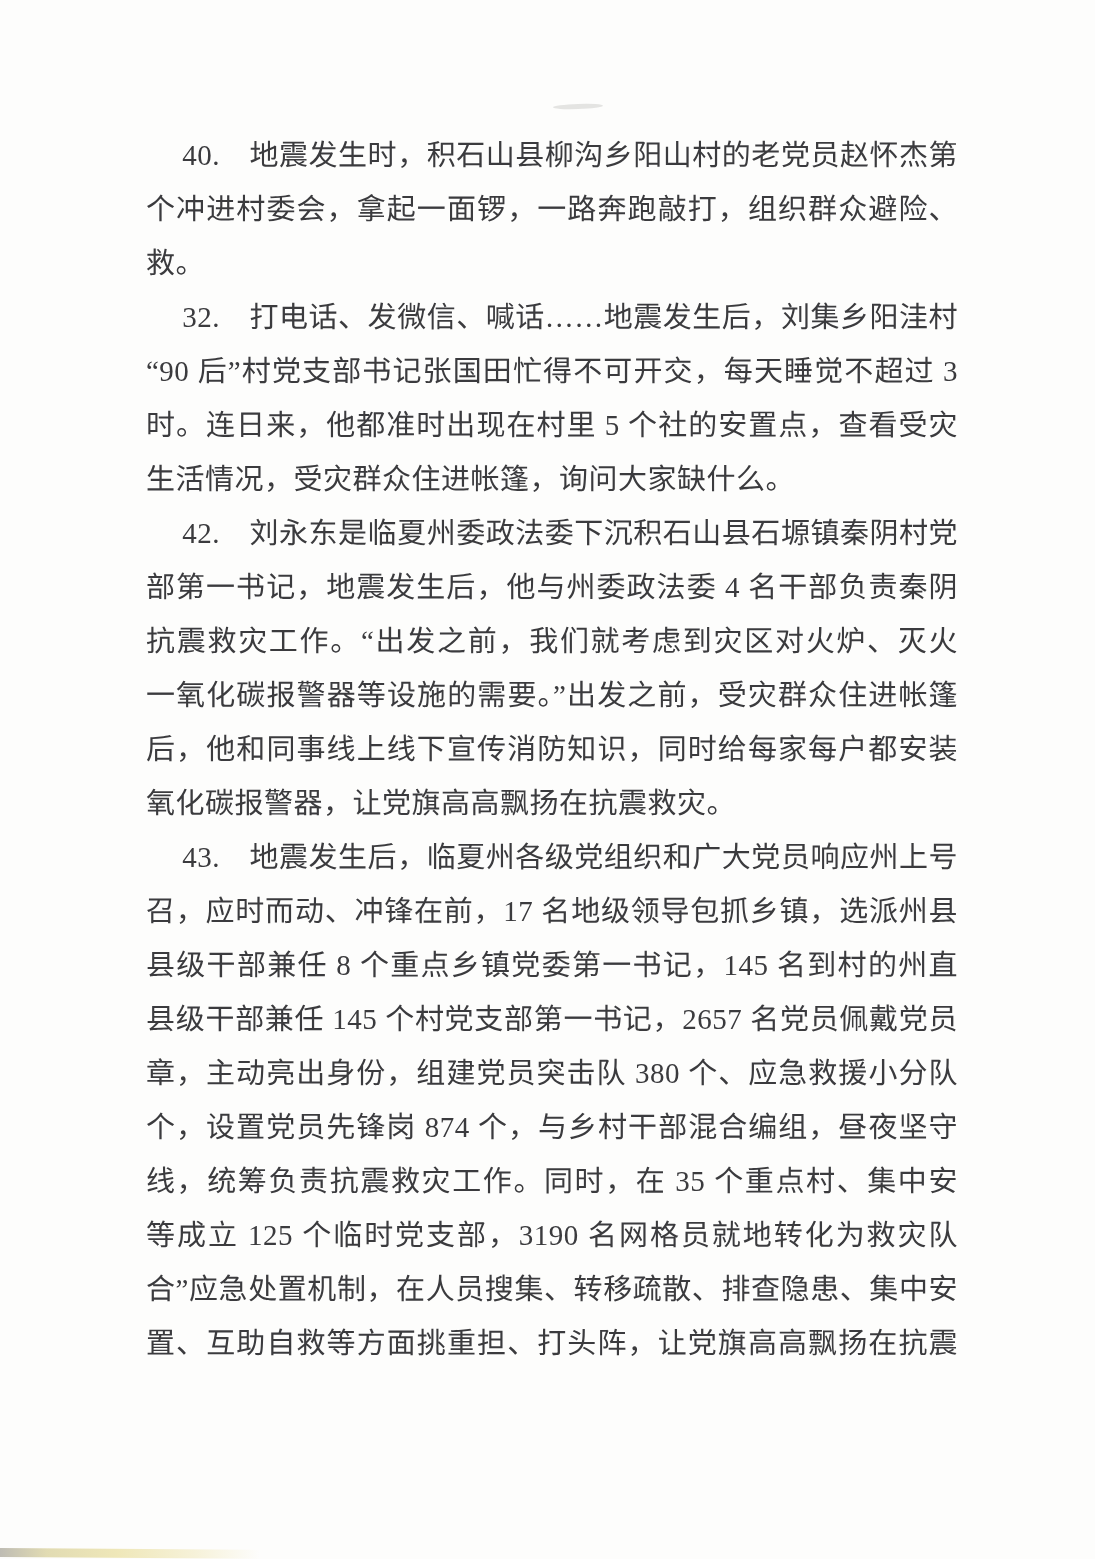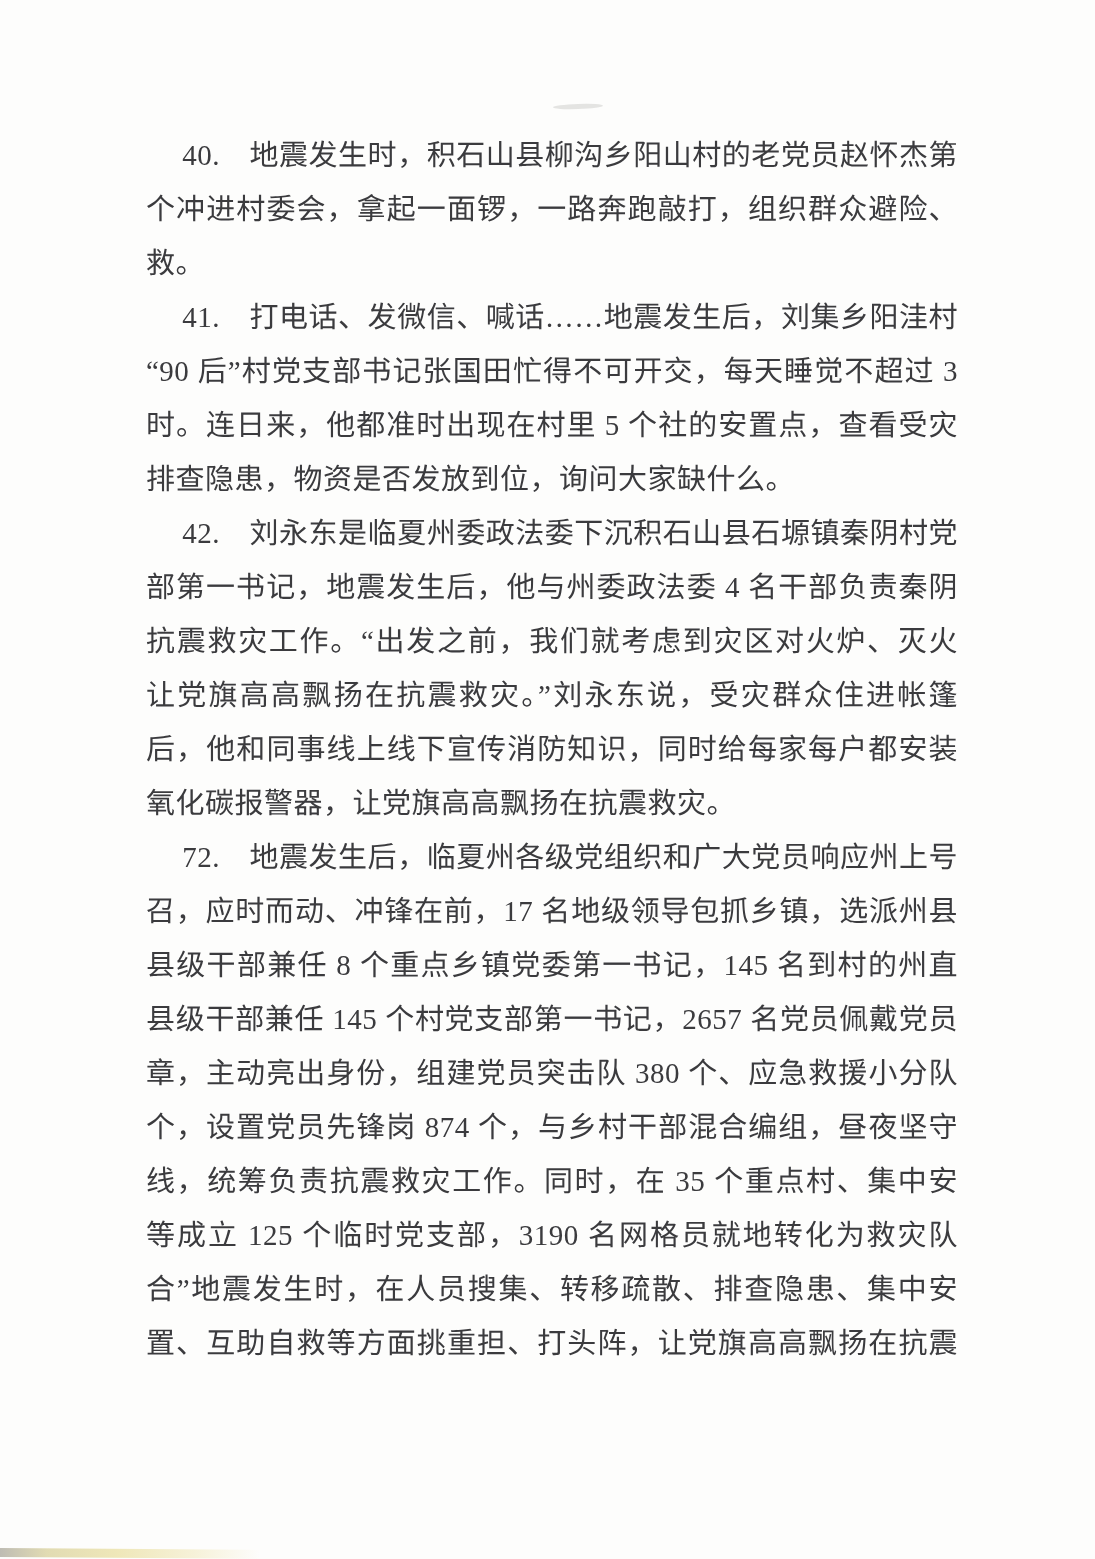--- a/index.html
+++ b/index.html
@@ -82,40 +82,40 @@
 
 <div class="page">
   <div class="artifact-top"></div>
   <div class="doc-body">
       <div class="para">
         <div class="line first">40.　地震发生时，积石山县柳沟乡阳山村的老党员赵怀杰第一</div>
         <div class="line">个冲进村委会，拿起一面锣，一路奔跑敲打，组织群众避险、自</div>
         <div class="line short">救。</div>
       </div>
       <div class="para">
-        <div class="line first">41.　打电话、发微信、喊话……地震发生后，刘集乡阳洼村</div>
+        <div class="line first">32.　打电话、发微信、喊话……地震发生后，刘集乡阳洼村</div>
         <div class="line">“90 后”村党支部书记张国田忙得不可开交，每天睡觉不超过 3 小</div>
         <div class="line">时。连日来，他都准时出现在村里 5 个社的安置点，查看受灾群众</div>
-        <div class="line short">排查隐患，物资是否发放到位，询问大家缺什么。</div>
+        <div class="line short">生活情况，受灾群众住进帐篷，询问大家缺什么。</div>
       </div>
       <div class="para">
         <div class="line first">42.　刘永东是临夏州委政法委下沉积石山县石塬镇秦阴村党支</div>
         <div class="line">部第一书记，地震发生后，他与州委政法委 4 名干部负责秦阴村的</div>
         <div class="line">抗震救灾工作。“出发之前，我们就考虑到灾区对火炉、灭火器、</div>
-        <div class="line">让党旗高高飘扬在抗震救灾。”刘永东说，受灾群众住进帐篷</div>
+        <div class="line">一氧化碳报警器等设施的需要。”出发之前，受灾群众住进帐篷</div>
         <div class="line">后，他和同事线上线下宣传消防知识，同时给每家每户都安装了一</div>
         <div class="line short">氧化碳报警器，让党旗高高飘扬在抗震救灾。</div>
       </div>
       <div class="para">
-        <div class="line first">72.　地震发生后，临夏州各级党组织和广大党员响应州上号</div>
+        <div class="line first">43.　地震发生后，临夏州各级党组织和广大党员响应州上号</div>
         <div class="line">召，应时而动、冲锋在前，17 名地级领导包抓乡镇，选派州县 8 名</div>
         <div class="line">县级干部兼任 8 个重点乡镇党委第一书记，145 名到村的州直单位</div>
         <div class="line">县级干部兼任 145 个村党支部第一书记，2657 名党员佩戴党员徽</div>
         <div class="line">章，主动亮出身份，组建党员突击队 380 个、应急救援小分队 26</div>
         <div class="line">个，设置党员先锋岗 874 个，与乡村干部混合编组，昼夜坚守一</div>
         <div class="line">线，统筹负责抗震救灾工作。同时，在 35 个重点村、集中安置点</div>
         <div class="line">等成立 125 个临时党支部，3190 名网格员就地转化为救灾队员，严</div>
-        <div class="line">合”地震发生时，在人员搜集、转移疏散、排查隐患、集中安</div>
+        <div class="line">合”应急处置机制，在人员搜集、转移疏散、排查隐患、集中安</div>
         <div class="line">置、互助自救等方面挑重担、打头阵，让党旗高高飘扬在抗震救灾</div>
       </div>
     </div>
   <div class="artifact-bottom"></div>
 </div>
 
 </body></html>

